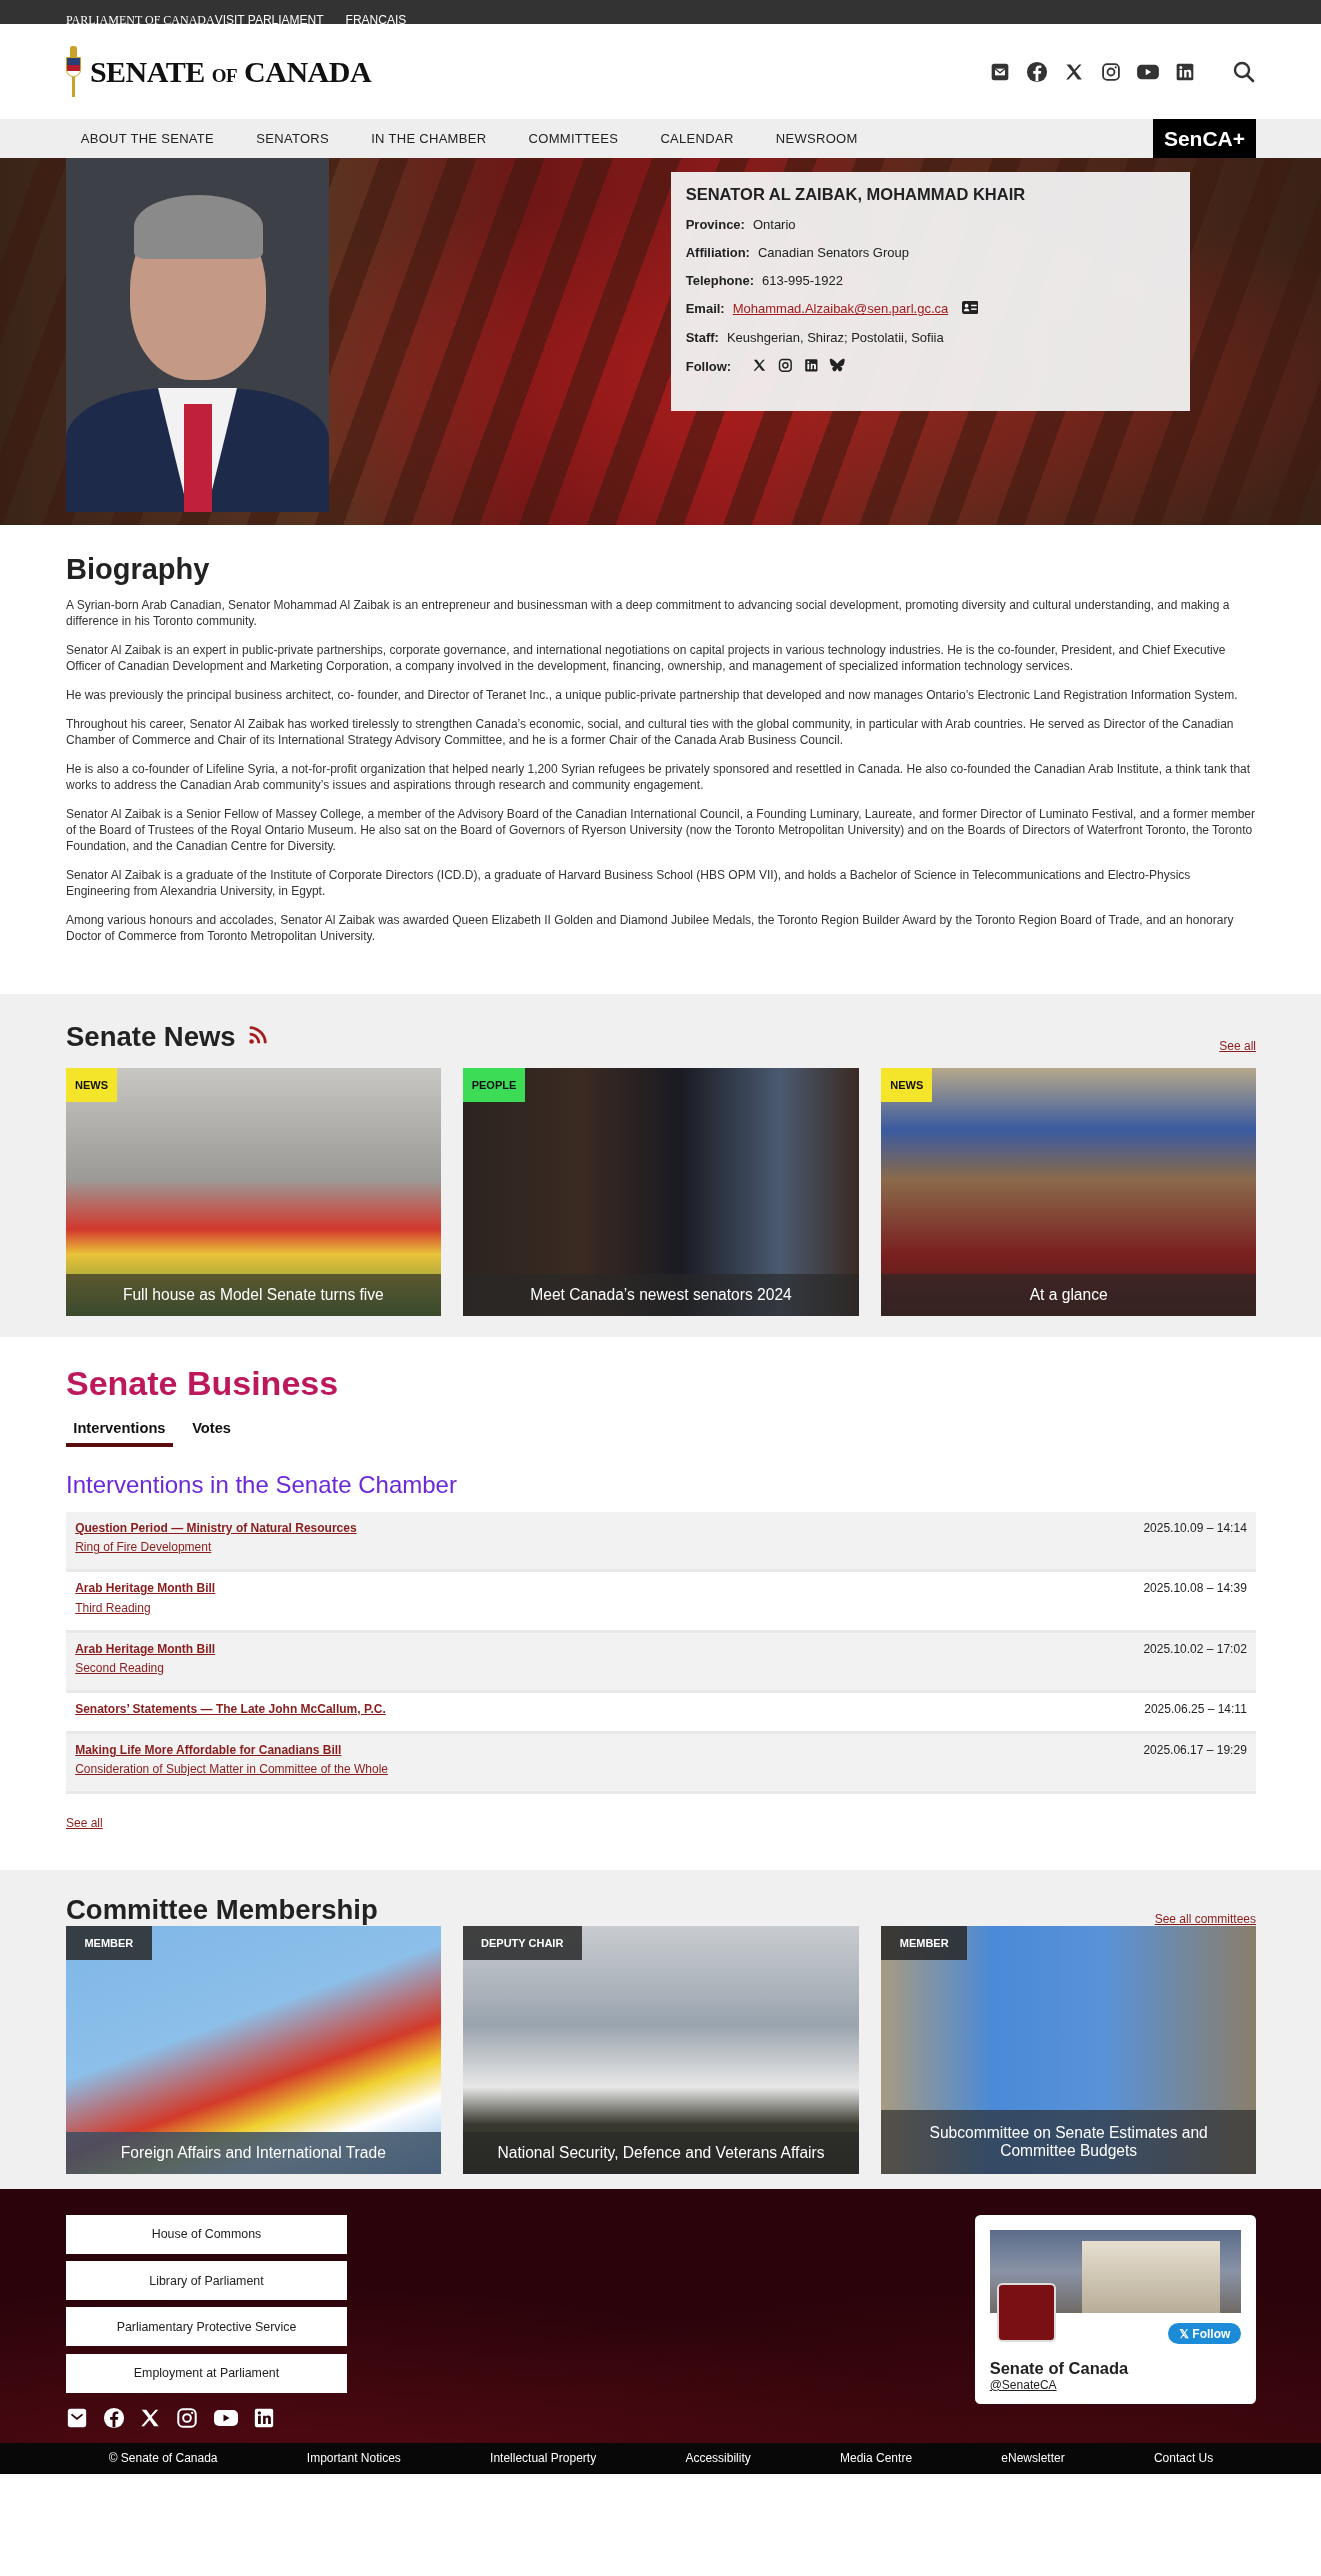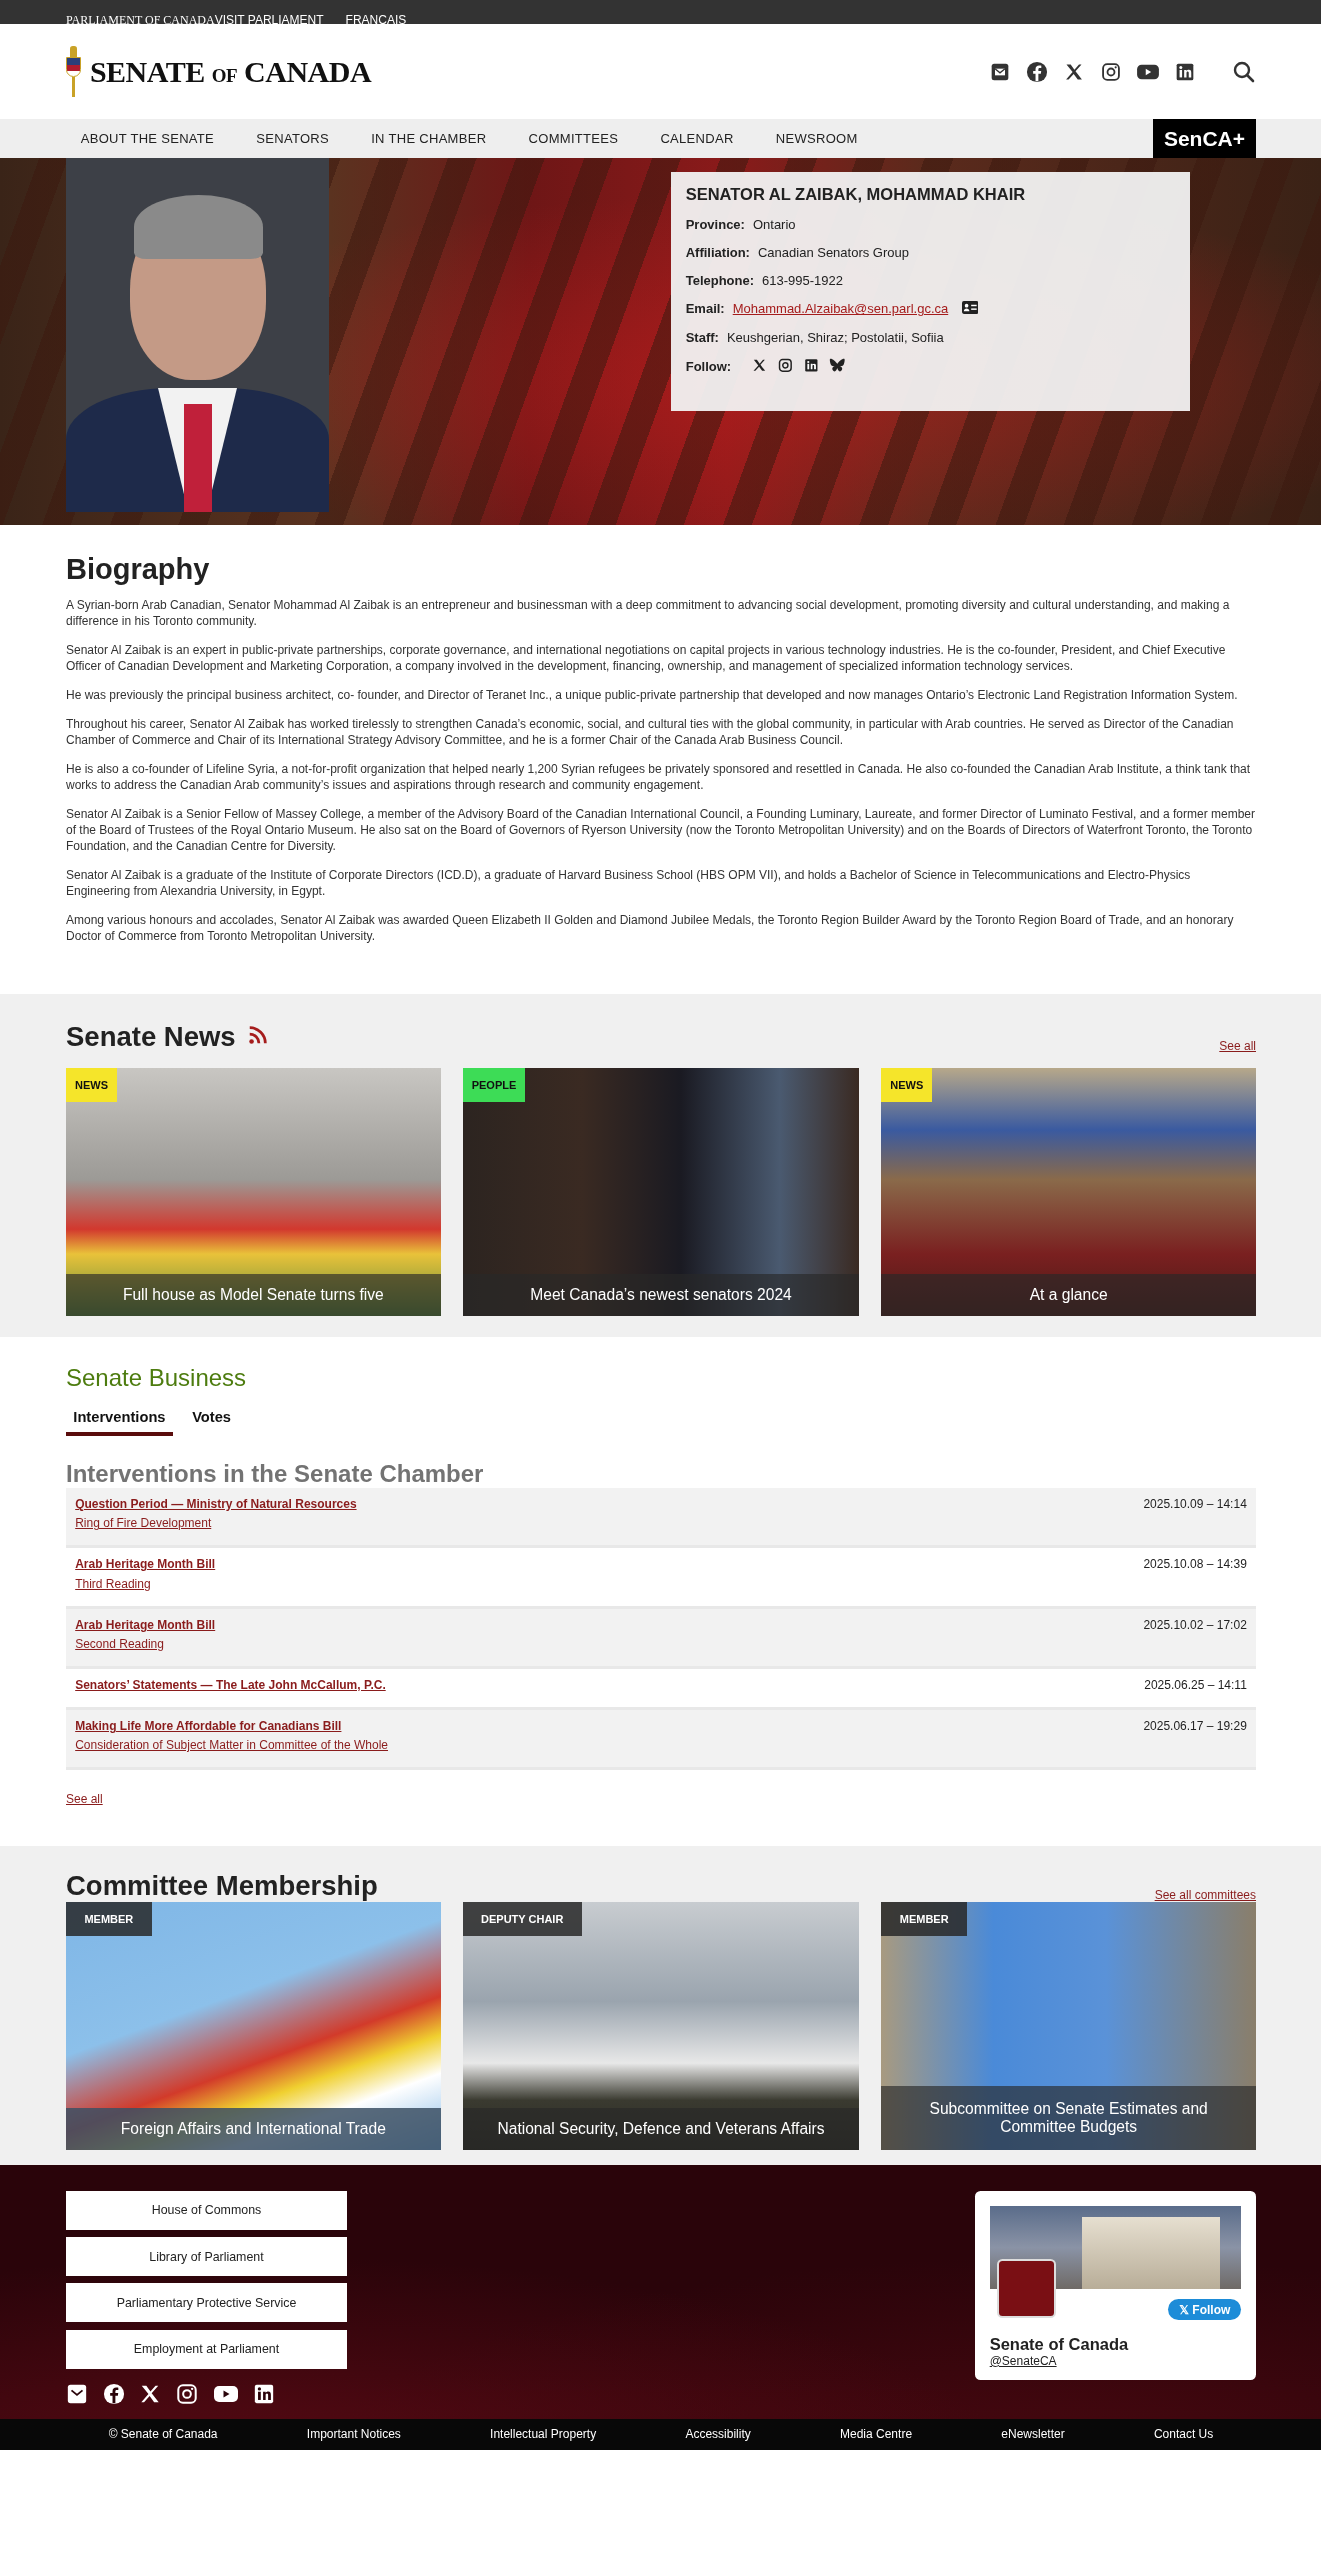--- a/index.html
+++ b/index.html
@@ -52,25 +52,25 @@
 .news{background:#f0f0f0;padding:27.5px 0 0;height:343px}
 .sec-head{display:flex;justify-content:space-between;align-items:flex-end;margin-bottom:14.7px}
 .sec-head h2{font-size:27.5px;font-weight:bold;display:flex;align-items:center;gap:11px}
 .sec-head a{font-size:12px;color:#8a1c1c}
 .cards{display:flex;gap:22px}
 .card{position:relative;height:248px;overflow:hidden}
 .card .badge{position:absolute;left:0;top:0;padding:11px 9px;font-size:11px;font-weight:bold;color:#111}
 .card .cap{position:absolute;left:0;right:0;bottom:0;height:42px;background:rgba(40,40,40,.65);color:#fff;font-size:15.6px;display:flex;align-items:center;justify-content:center;text-align:center;padding:0 18.4px}
 
 .business{padding:27.5px 0 40px}
-.business h2{font-size:24px;font-weight:normal;color:#4d7c0f;margin-bottom:16.5px}
+.business h2{font-size:34px;font-weight:bold;color:#be185d;margin-bottom:16.5px}
 .tabs{display:flex;gap:12px;margin-bottom:24px}
 .tab{font-size:14.7px;font-weight:bold;padding:0 7.3px 7.3px;color:#111}
 .tab.active{border-bottom:4.6px solid #5a0d0d}
-.business h3{font-size:24px;font-weight:bold;color:#737373;}
+.business h3{font-size:24px;font-weight:normal;color:#6d28d9;margin-bottom:13px}
 .irow{display:flex;justify-content:space-between;padding:9.2px 9.2px;border-bottom:3.7px solid #e8e8e8;background:#fff}
 .irow.alt{background:#f2f2f2}
 .irow .t a{display:block;font-size:12px;font-weight:bold;color:#8a1c1c;margin-bottom:5.5px}
 .irow .t a.sub{font-weight:normal}
 .irow .d{font-size:12px;color:#222}
 .seeall{display:inline-block;font-size:12px;color:#8a1c1c;margin-top:22px}
 
 .committees{background:#f0f0f0;padding:24px 0 14.7px}
 .committees .sec-head{margin-bottom:0}
 .committees .card .badge{background:rgba(40,40,40,.85);color:#fff;padding:11px 18.4px}

